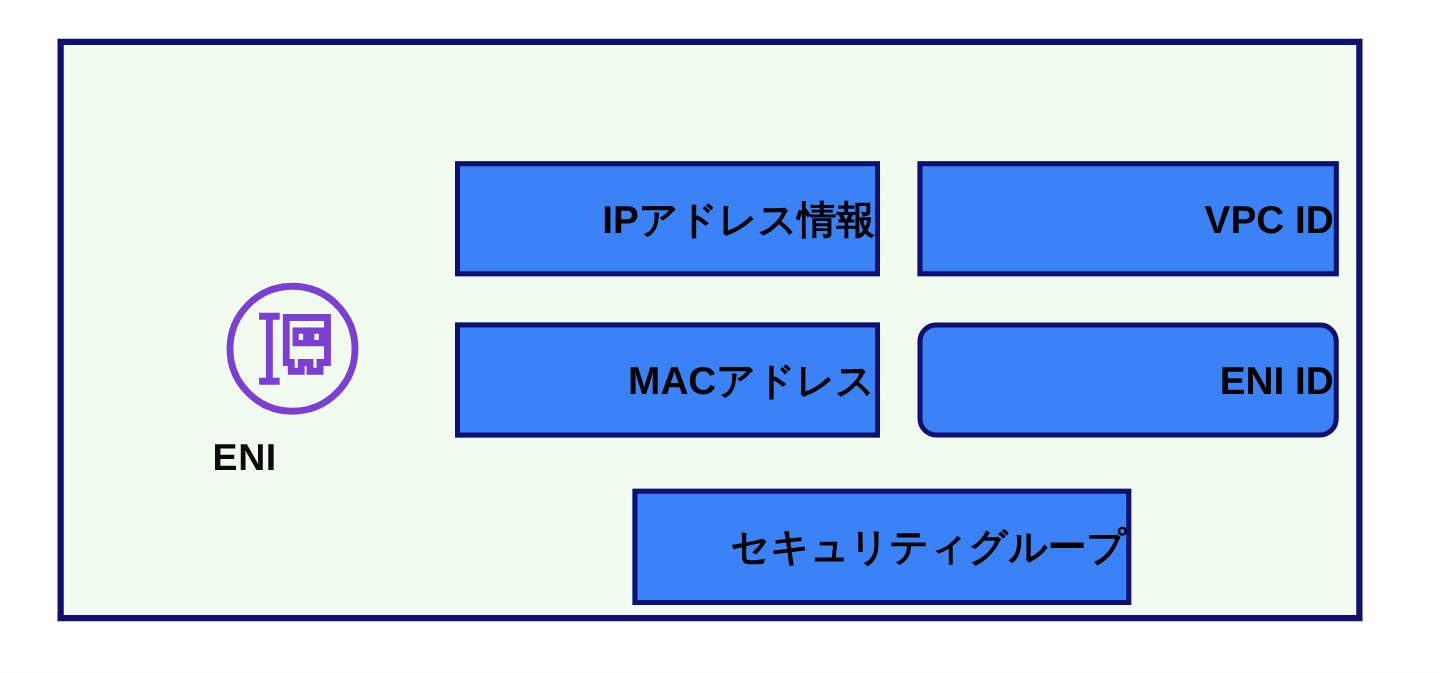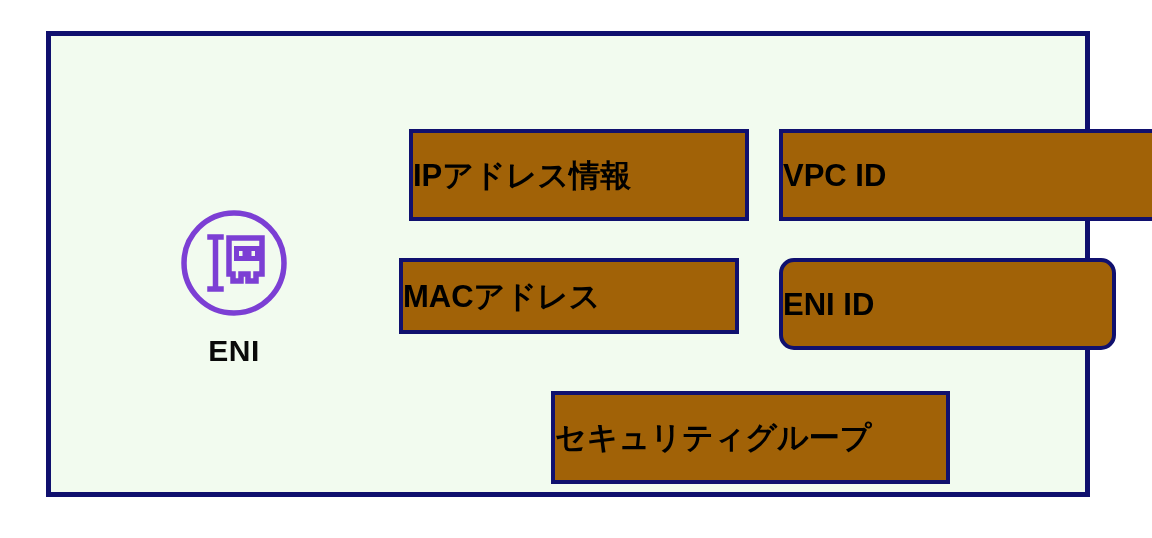--- a/index.html
+++ b/index.html
@@ -26,59 +26,57 @@
     width: 1044px;
     height: 466px;
     box-sizing: border-box;
     border: 5px solid #10106e;
     background: #f2fbef;
   }
   
   .icon-block {
     position: absolute;
     left: 119px;
-    top: 172px;
+    top: 188px;
     width: 128px;
-    text-align: center;
   }
   .icon-circle {
     width: 110px;
     height: 110px;
     margin: 0 auto;
     display: block;
   }
   .icon-label {
     margin-top: 18px;
     font-size: 30px;
     font-weight: bold;
     color: #0a0a0a;
     letter-spacing: 0.5px;
     line-height: 1;
   }
   
   .attr-box {
     position: absolute;
     box-sizing: border-box;
     border: 4px solid #10106e;
-    background: #a16207;
+    background: #3b82f6;
     display: flex;
     align-items: center;
-    justify-content: flex-start;
-    margin-left: 45px;
+    justify-content: flex-end;
   }
   .attr-label {
     font-size: 31px;
     font-weight: bold;
     color: #000000;
     line-height: 1;
     white-space: nowrap;
   }
   .box-ip      { left: 313px; top: 93px;  width: 340px; height: 92px; }
-  .box-vpc     { left: 683px; top: 93px;  width: 403px; height: 92px; }
-  .box-mac     { left: 303px; top: 222px; width: 340px; height: 76px; }
+  .box-vpc     { left: 683px; top: 93px;  width: 337px; height: 92px; }
+  .box-mac     { left: 313px; top: 222px; width: 340px; height: 92px; }
   .box-eniid   { left: 683px; top: 222px; width: 337px; height: 92px; border-radius: 15px; }
   .box-sg      { left: 455px; top: 355px; width: 399px; height: 93px; }
 </style>
 </head>
 <body>
 
 <div class="canvas">
 
   <div class="eni-container">
 

